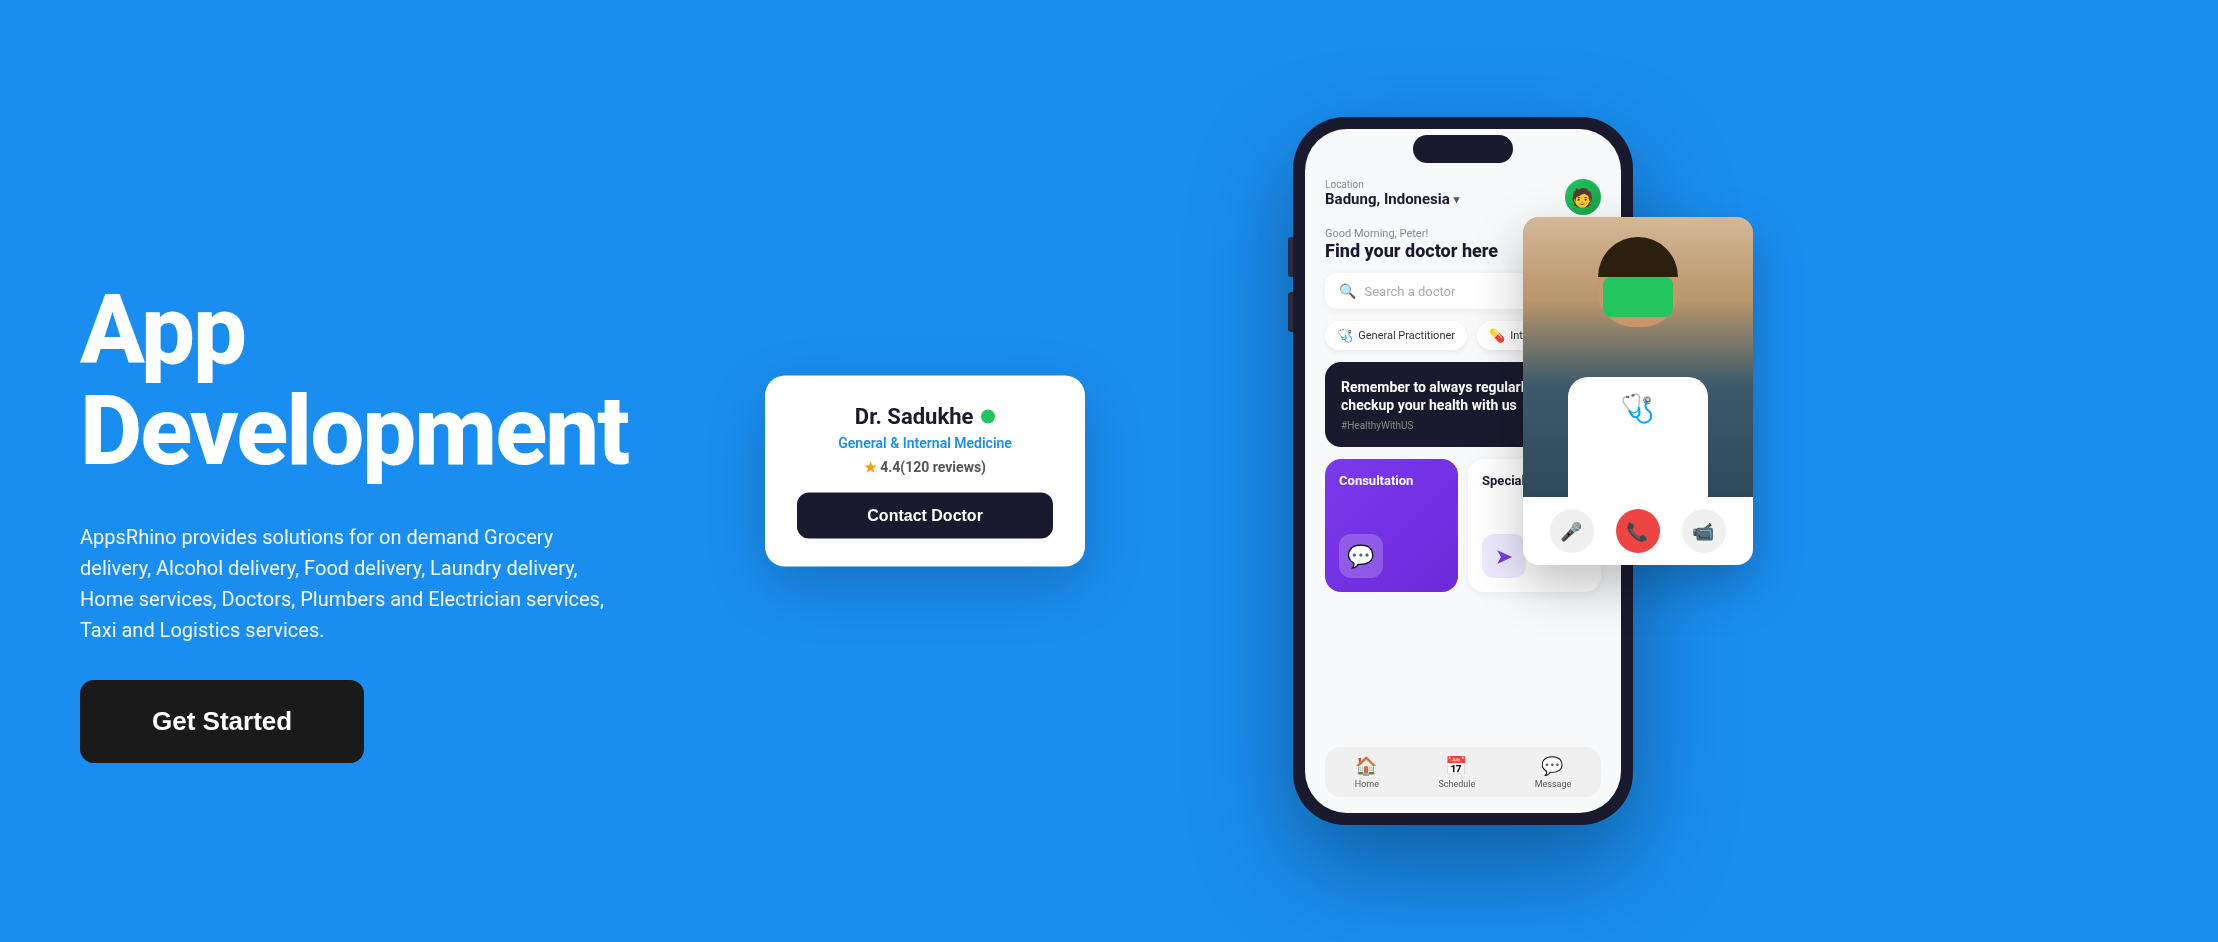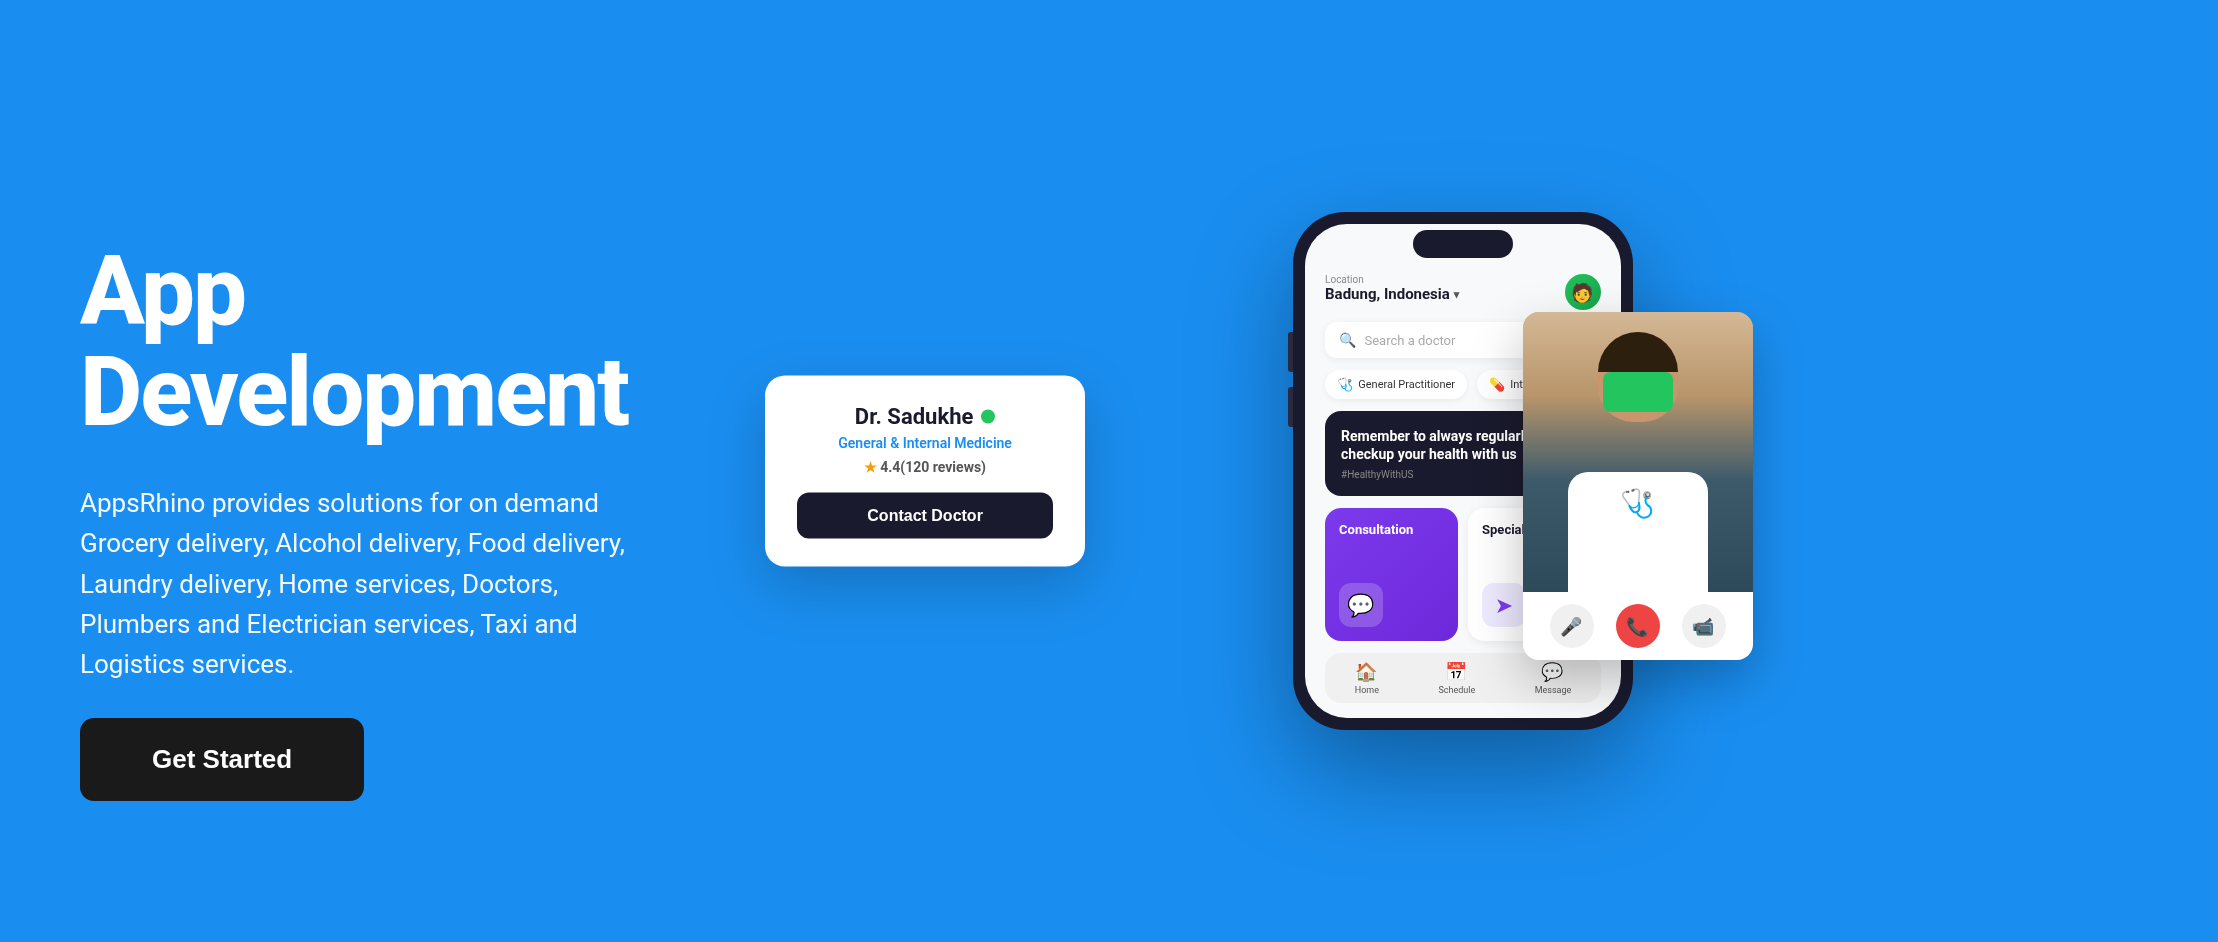--- a/index.html
+++ b/index.html
@@ -23,21 +23,21 @@
 
     .main-title {
       font-size: 96px;
       font-weight: 800;
       line-height: 1.05;
       margin-bottom: 40px;
       letter-spacing: -2px;
     }
 
     .description {
-      font-size: 26px;
+      font-size: 20px;
       font-weight: 400;
       line-height: 1.55;
       color: rgba(255,255,255,0.95);
       margin-bottom: 34px;
       max-width: 620px;
     }
 
     .get-started-btn {
       background: #1a1a1a;
       color: white;
@@ -126,21 +126,21 @@
     }
 
     
     .phone-wrapper {
       position: relative;
       z-index: 5;
     }
 
     .phone-frame {
       width: 340px;
-      height: 518px;
+      height: 708px;
       background: #1a1a2e;
       border-radius: 52px;
       padding: 12px;
       box-shadow: 0 40px 100px rgba(0,0,0,0.35);
       position: relative;
     }
 
     .phone-notch-bar {
       position: absolute;
       top: 18px;
@@ -561,20 +561,24 @@
               <div class="location-name">
                 <span>Badung, Indonesia</span>
                 <span class="location-chevron">▾</span>
               </div>
             </div>
             <div class="avatar-circle">
               <div class="avatar-img">🧑</div>
             </div>
           </div>
 
+          <div>
+            <div class="greeting-label">Good Morning, Peter!</div>
+            <div class="greeting-title">Find your doctor here</div>
+          </div>
 
           <div class="search-bar">
             <span class="search-icon-circle">🔍</span>
             <span class="search-placeholder">Search a doctor</span>
           </div>
 
           <div class="category-row">
             <div class="category-chip">
               <span class="chip-icon">🩺</span>
               <span>General Practitioner</span>

